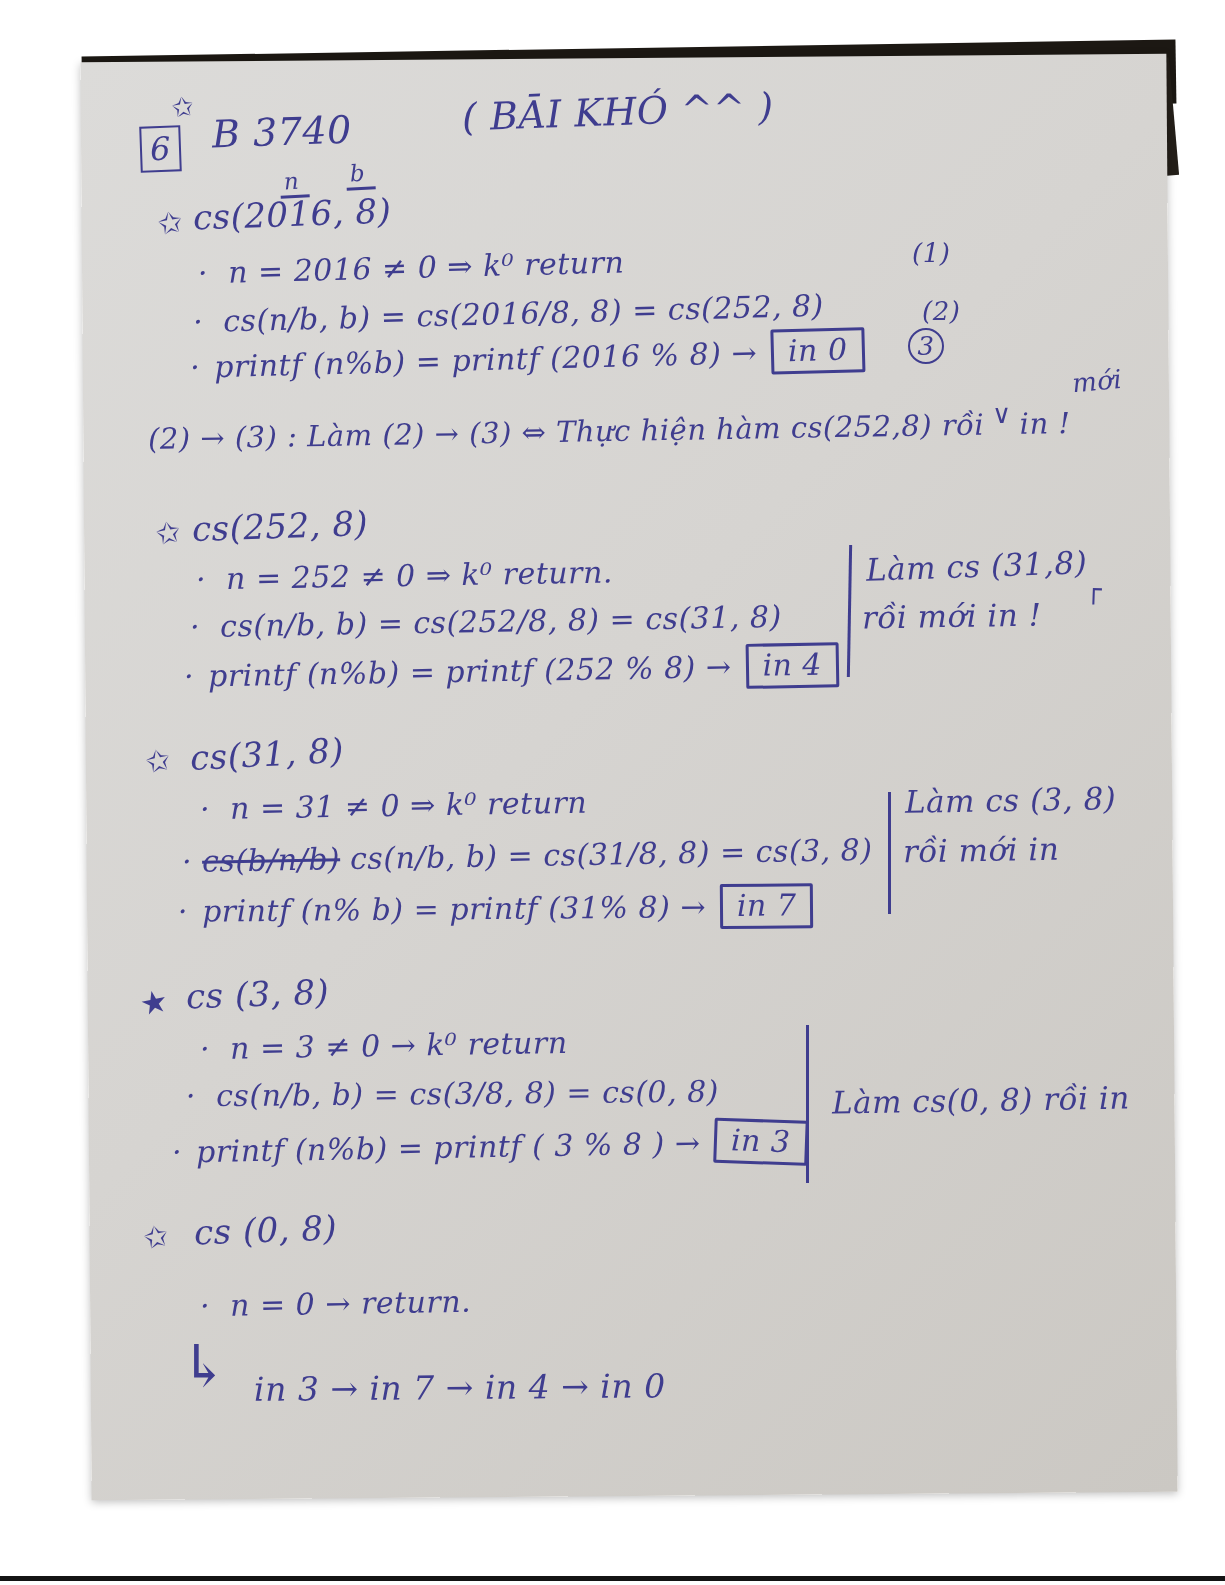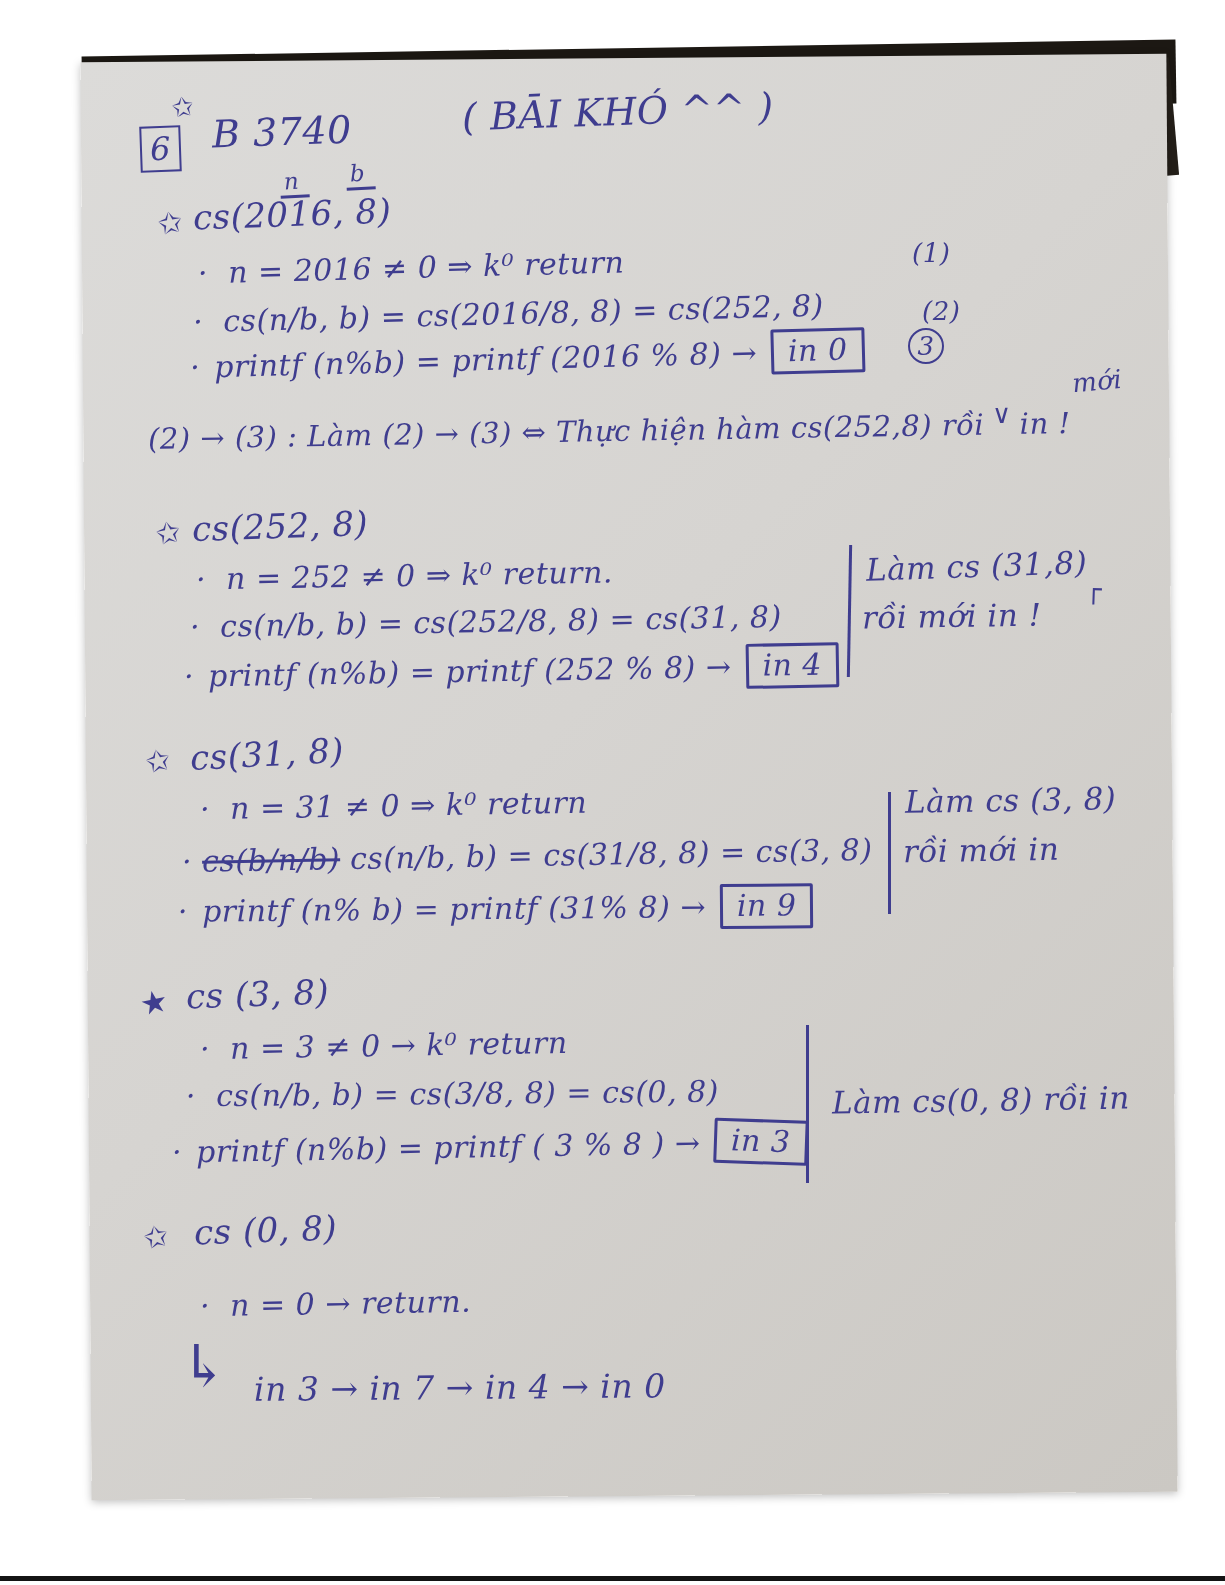--- a/index.html
+++ b/index.html
@@ -112,21 +112,21 @@
 
   <span class="abs hw t30" style="left:200px;top:788px;transform:rotate(-1deg);"><span>·</span>&nbsp;&nbsp;<span>n = 31 ≠ 0  ⇒ k⁰ return</span></span>
   <span class="abs row hw t30" style="left:182px;top:838px;transform:rotate(-1deg);gap:10px;">
     <span>·</span>
     <span style="text-decoration:line-through;text-decoration-thickness:3px;">cs(b/n/b)</span>
     <span>cs(n/b, b) = cs(31/8, 8) = cs(3, 8)</span>
   </span>
   <span class="abs row hw t30" style="left:178px;top:886px;transform:rotate(-0.5deg);">
     <span>·</span>
     <span>printf (n% b) =  printf (31% 8) →</span>
-    <span class="boxed">in 9</span>
+    <span class="boxed">in 7</span>
   </span>
 
   <span class="vline" style="left:888px;top:792px;height:122px;"></span>
   <span class="abs hw t31" style="left:905px;top:782px;transform:rotate(-1deg);">Làm cs (3, 8)</span>
   <span class="abs hw t31" style="left:903px;top:832px;transform:rotate(-1deg);">rồi mới in</span>
 
   <span class="abs star t31" style="left:140px;top:984px;transform:rotate(-12deg);">★</span>
   <span class="abs hw t34" style="left:186px;top:974px;transform:rotate(-2deg);">cs (3, 8)</span>
 
   <span class="abs hw t30" style="left:200px;top:1028px;transform:rotate(-1deg);"><span>·</span>&nbsp;&nbsp;<span>n = 3 ≠ 0  →  k⁰ return</span></span>

